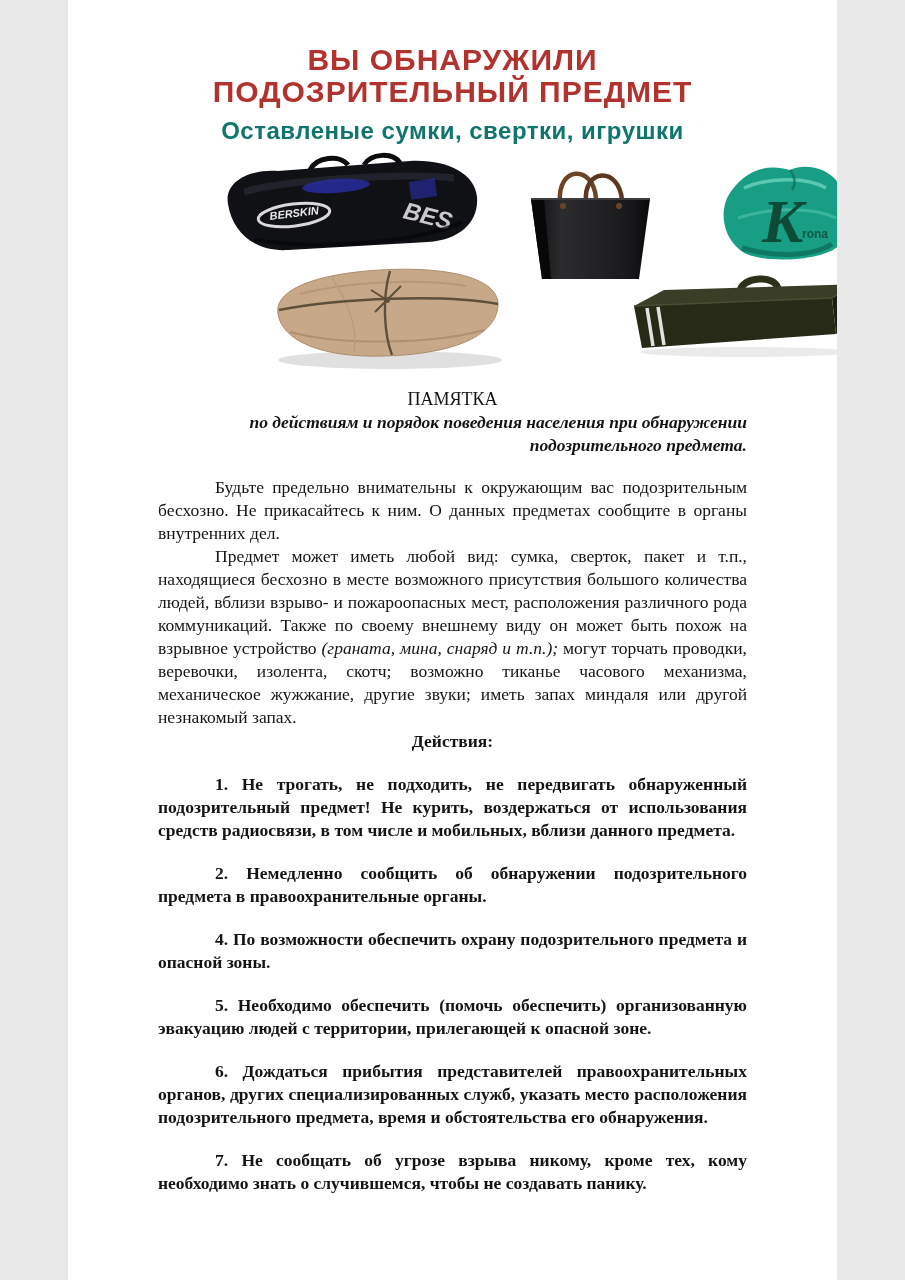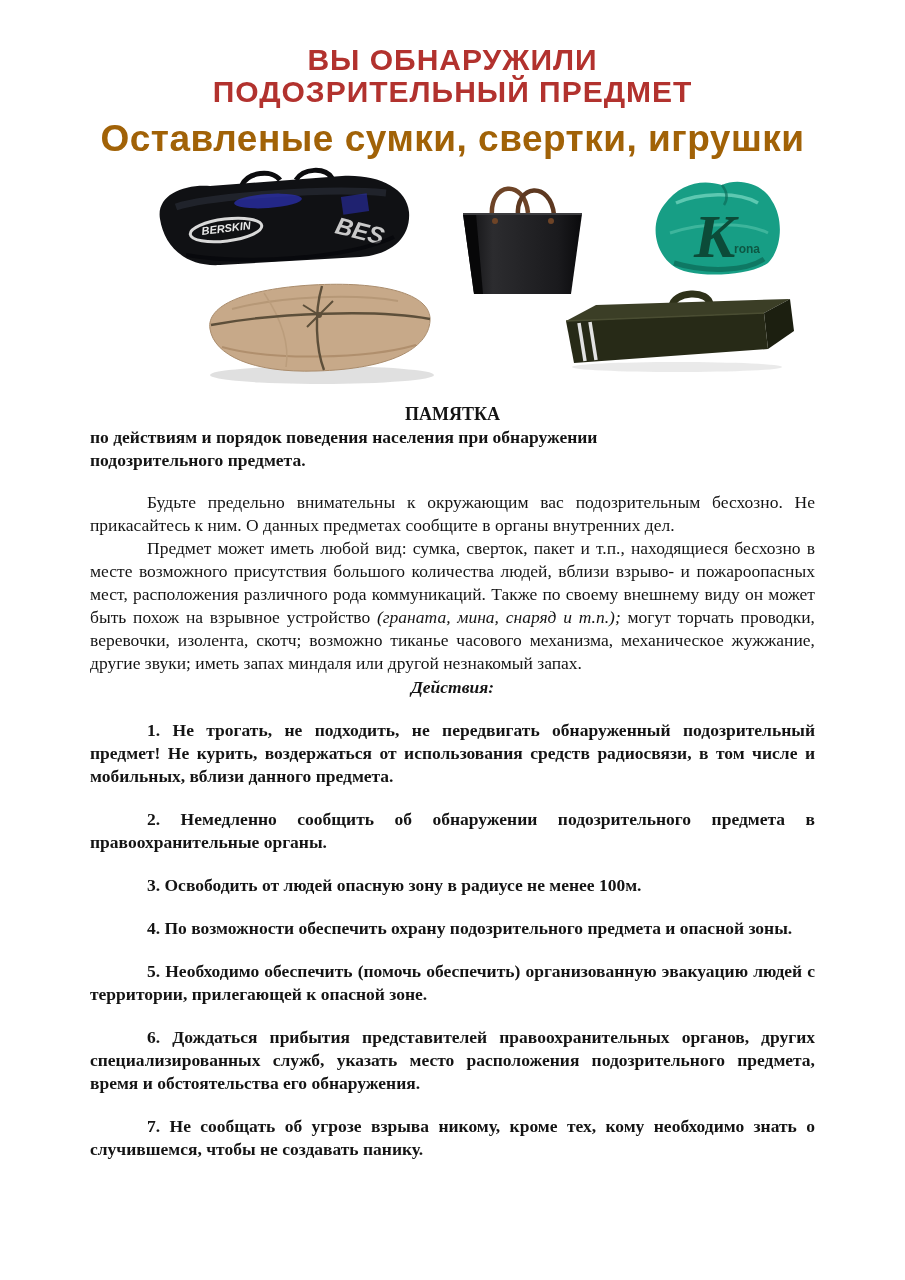--- a/index.html
+++ b/index.html
@@ -1,38 +1,38 @@
 <!DOCTYPE html>
 <html lang="ru"><head>
 <meta charset="utf-8">
 <style>
   html,body{margin:0;padding:0;background:#e9e9e9;}
   .page{
-    width:905px;height:1280px;background:#ffffff;margin:0 auto;
+    width:769px;height:1280px;background:#ffffff;margin:0 auto;
     position:relative;overflow:hidden;
     font-family:"Liberation Serif", serif;color:#141414;
   }
   
   .banner{
     text-align:center;padding-top:44px;
     font-family:"Liberation Sans", sans-serif;font-weight:bold;
   }
   .banner-title{font-size:30px;line-height:1.07;letter-spacing:1px;color:#b2322e;}
-  .banner-subtitle{font-size:37px;line-height:1.18;letter-spacing:.5px;color:#a16207;margin-top:9px;}
+  .banner-subtitle{font-size:24px;line-height:1.18;letter-spacing:.5px;color:#0f766e;margin-top:9px;}
   
   .bags{position:relative;height:222px;margin-top:4px;}
   .bag{position:absolute;}
   .bag svg{display:block;}
   
   .memo{padding:0 90px;margin-top:16px;font-size:17.5px;line-height:23px;}
-  .memo-title{font-size:18px;font-weight:bold;text-align:center;margin:0;line-height:23px;}
-  .memo-subline{font-weight:bold;text-align:left;line-height:23px;}
+  .memo-title{font-size:18px;font-weight:normal;text-align:center;margin:0;line-height:23px;}
+  .memo-subline{font-weight:bold;text-align:right;line-height:23px;font-style:italic;}
   .para{text-align:justify;text-indent:57px;margin:0;}
   .para.first{margin-top:19px;}
-  .actions-heading{font-size:17.5px;font-weight:bold;text-align:center;margin:1px 0 0 0;line-height:23px;font-style:italic;}
+  .actions-heading{font-size:17.5px;font-weight:bold;text-align:center;margin:1px 0 0 0;line-height:23px;}
   .item{text-align:justify;text-indent:57px;font-weight:bold;margin:20px 0 0 0;}
 </style>
 </head>
 <body>
 
 <div class="page">
 
   <header class="banner">
     <div class="banner-title" style="color: rgb(178, 50, 46);">
       <div>ВЫ ОБНАРУЖИЛИ</div>
@@ -126,19 +126,18 @@
     <div class="memo-subline">подозрительного предмета.</div>
 
     <p class="para first">Будьте предельно внимательны к окружающим вас подозрительным бесхозно. Не прикасайтесь к ним. О данных предметах сообщите в органы внутренних дел.</p>
 
     <p class="para"><span>Предмет может иметь любой вид: сумка, сверток, пакет и т.п., находящиеся бесхозно в месте возможного присутствия большого количества людей, вблизи взрыво- и пожароопасных мест, расположения различного рода коммуникаций. Также по своему внешнему виду он может быть похож на взрывное устройство </span><i>(граната, мина, снаряд и т.п.);</i><span> могут торчать проводки, веревочки, изолента, скотч; возможно тиканье часового механизма, механическое жужжание, другие звуки; иметь запах миндаля или другой незнакомый запах.</span></p>
 
     <h3 class="actions-heading">Действия:</h3>
 
     <p class="item">1. Не трогать, не подходить, не передвигать обнаруженный подозрительный предмет! Не курить, воздержаться от использования средств радиосвязи, в том числе и мобильных, вблизи данного предмета.</p>
     <p class="item">2. Немедленно сообщить об обнаружении подозрительного предмета в правоохранительные органы.</p>
-    <p class="item">3. Освободить от людей опасную зону в радиусе не менее 100м.</p>
     <p class="item">4. По возможности обеспечить охрану подозрительного предмета и опасной зоны.</p>
     <p class="item">5. Необходимо обеспечить (помочь обеспечить) организованную эвакуацию людей с территории, прилегающей к опасной зоне.</p>
     <p class="item">6. Дождаться прибытия представителей правоохранительных органов, других специализированных служб, указать место расположения подозрительного предмета, время и обстоятельства его обнаружения.</p>
     <p class="item">7. Не сообщать об угрозе взрыва никому, кроме тех, кому необходимо знать о случившемся, чтобы не создавать панику.</p>
   </section>
 </div>
 
 </body></html>

